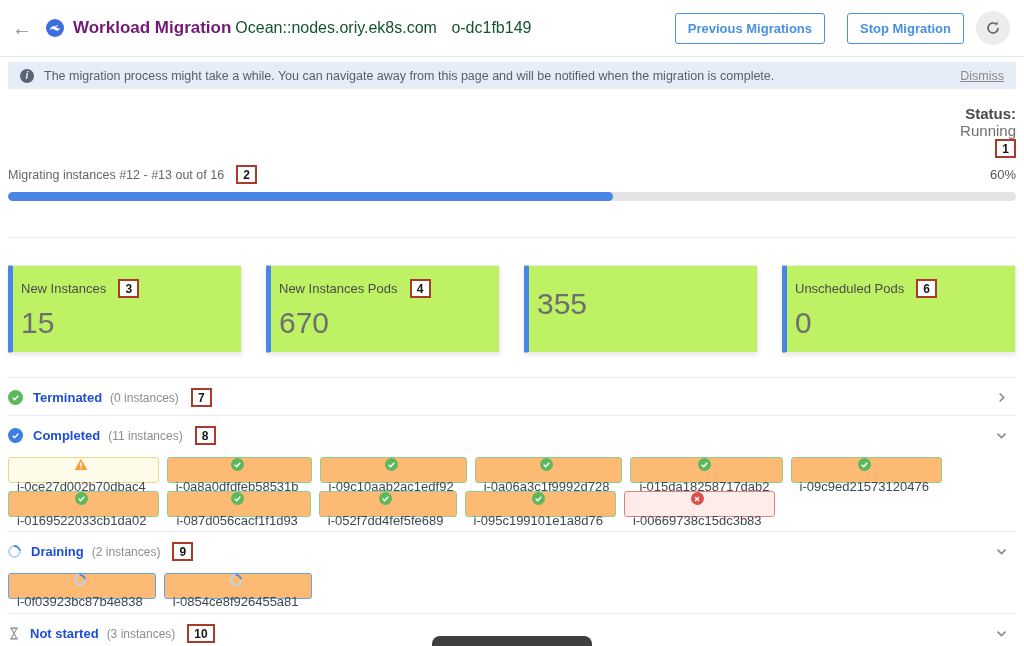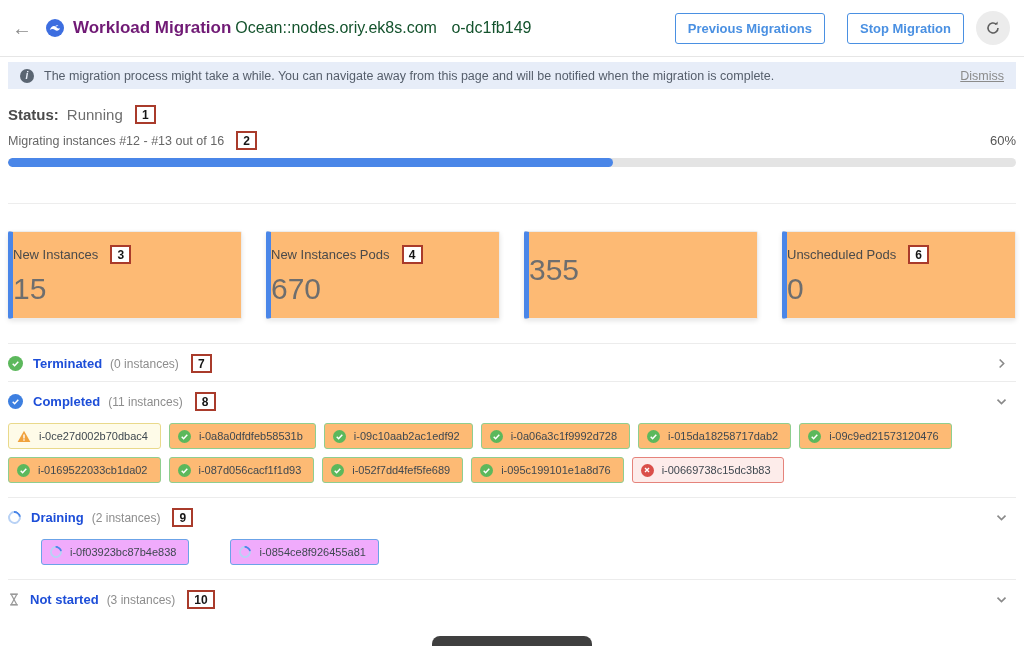--- a/index.html
+++ b/index.html
@@ -26,55 +26,55 @@
   .banner { margin:5px 8px 0; background:#e7edf8; height:27px; display:flex; align-items:center;
     padding:0 12px; font-size:12.5px; color:#555e6b; }
   .info-icon { width:14px; height:14px; border-radius:50%; background:#5a6572; color:#e7edf8;
     font-size:10px; font-weight:700; display:inline-flex; align-items:center; justify-content:center;
     margin-right:10px; flex:0 0 auto; font-style:italic; }
   .banner-spacer { flex:1; }
   .dismiss-link { color:#8b8b8b; text-decoration:underline; cursor:pointer; font-size:12.5px; }
 
   
   .main { padding:0 8px; }
-  .status-row { margin-top:16px; font-size:15px; display:flex; align-items:center; }
+  .status-row { margin-top:16px; font-size:15px; display:flex; align-items:flex-end;flex-direction:column; }
   .status-label { font-weight:700; color:#4a4a4a; }
   .status-value { color:#6e6e6e; margin-left:8px; }
   .progress-row { margin-top:7px; display:flex; align-items:center; font-size:12.5px; color:#666; }
   .progress-row .pct { margin-left:auto; font-size:13px; color:#555; }
   .progress-track { margin-top:8px; height:9px; border-radius:5px; background:#e4e4e4; overflow:hidden; }
   .progress-fill { height:100%; background:#4a86e8; border-radius:5px; }
   .divider { margin-top:36px; border-top:1px solid #ededed; }
 
   
   .ann { display:inline-flex; align-items:center; justify-content:center; min-width:21px; height:19px;
     padding:0 5px; border:2px solid #a93b2b; background:#fff; color:#161616; font-weight:700;
     font-size:12px; margin-left:12px; line-height:1; }
 
   
   .cards { margin:27px 8px 0; display:grid; grid-template-columns:repeat(4,1fr); gap:24px; }
-  .card { background:#fdba74; border:1px solid #ececec; border-left:5px solid #4a86e8;
-    box-shadow:0 2px 5px rgba(0,0,0,0.10); padding:13px 0; height:88px; border-radius:2px; }
+  .card { background:#bef264; border:1px solid #ececec; border-left:5px solid #4a86e8;
+    box-shadow:0 2px 5px rgba(0,0,0,0.10); padding:13px 8px; height:88px; border-radius:2px; }
   .card-label-row { display:flex; align-items:center; font-size:13px; color:#4a4a4a; }
   .card-value { margin-top:8px; font-size:30px; font-weight:300; color:#6e6e6e; }
 
   
   .sections { margin:24px 8px 0; }
   .section { border-top:1px solid #ececec; }
   .section-header { display:flex; align-items:center; padding:10px 0 8px; cursor:pointer; }
   .section-title { font-size:13px; font-weight:700; color:#1d4ed8; margin-left:10px; }
   .section-count { font-size:12px; color:#8d8d8d; margin-left:8px; }
   .section-chevron { margin-left:auto; margin-right:8px; display:flex; }
   .chips { display:flex; flex-wrap:wrap; gap:8px; padding:4px 0 14px; }
   .chip { display:inline-flex; align-items:center; gap:8px; height:26px; padding:0 12px 0 8px;
-    border-radius:3px; font-size:11px; color:#3f4850; border:1px solid transparent; cursor:pointer; }
+    border-radius:3px; font-size:13px; color:#3f4850; border:1px solid transparent; cursor:pointer;flex-direction:column; }
   .chip-success  { background:#fdba74; border-color:#8fce8f;gap:8px; }
   .chip-warning  { background:#fefbe8; border-color:#e9d98b; }
   .chip-error    { background:#fdecea; border-color:#e5837b; }
-  .chip-draining { background:#f0abfc; border-color:#6ba3e8;margin-left:33px; }
+  .chip-draining { background:#fdba74; border-color:#6ba3e8; }
 
   .dot-icon { width:13px; height:13px; border-radius:50%; display:inline-flex;
     align-items:center; justify-content:center; flex:0 0 auto; }
   .dot-green { background:#5cb85c; } .dot-blue { background:#3d7fe0; } .dot-red { background:#da4f49; }
   .sec-icon { width:15px; height:15px; }
   .ring-icon { width:12px; height:12px; border-radius:50%; border:2px solid #b9d2f5;
     border-top-color:#4a86e8; transform:rotate(38deg); flex:0 0 auto; }
   .ring-icon.lg { width:13px; height:13px; }
   .hg-icon { display:inline-flex; flex:0 0 auto; }
 

